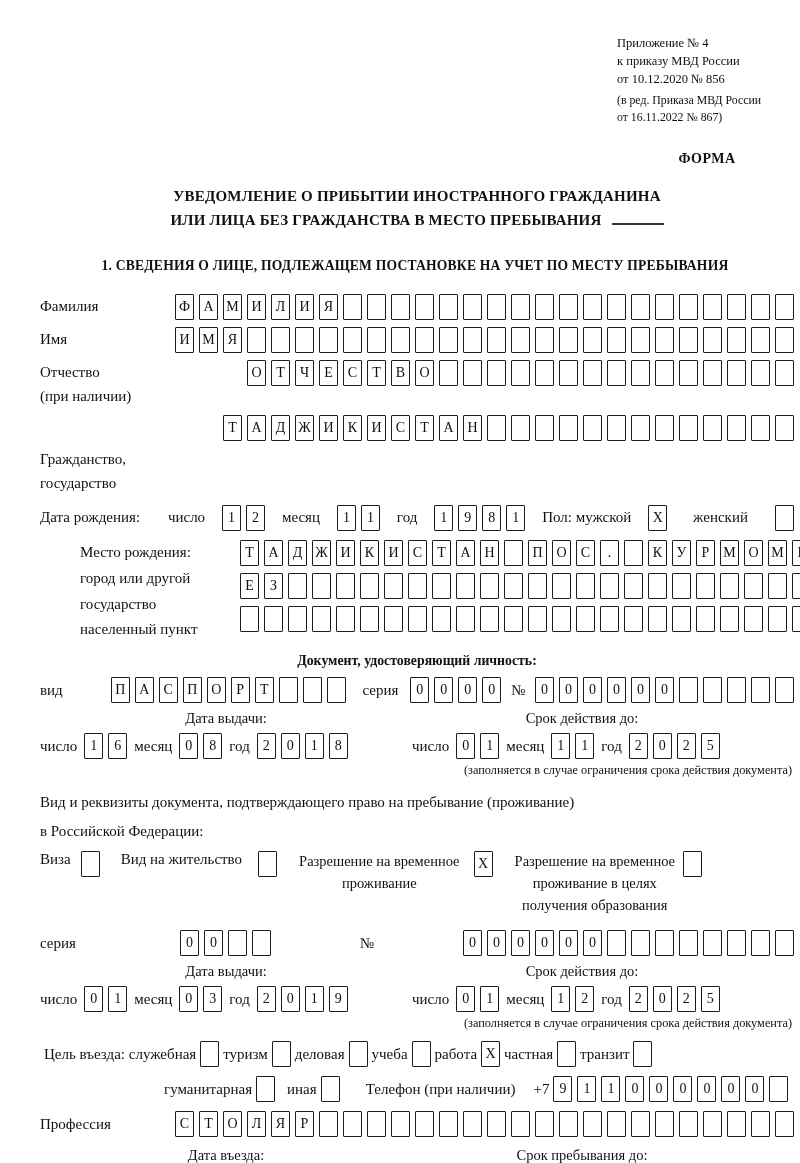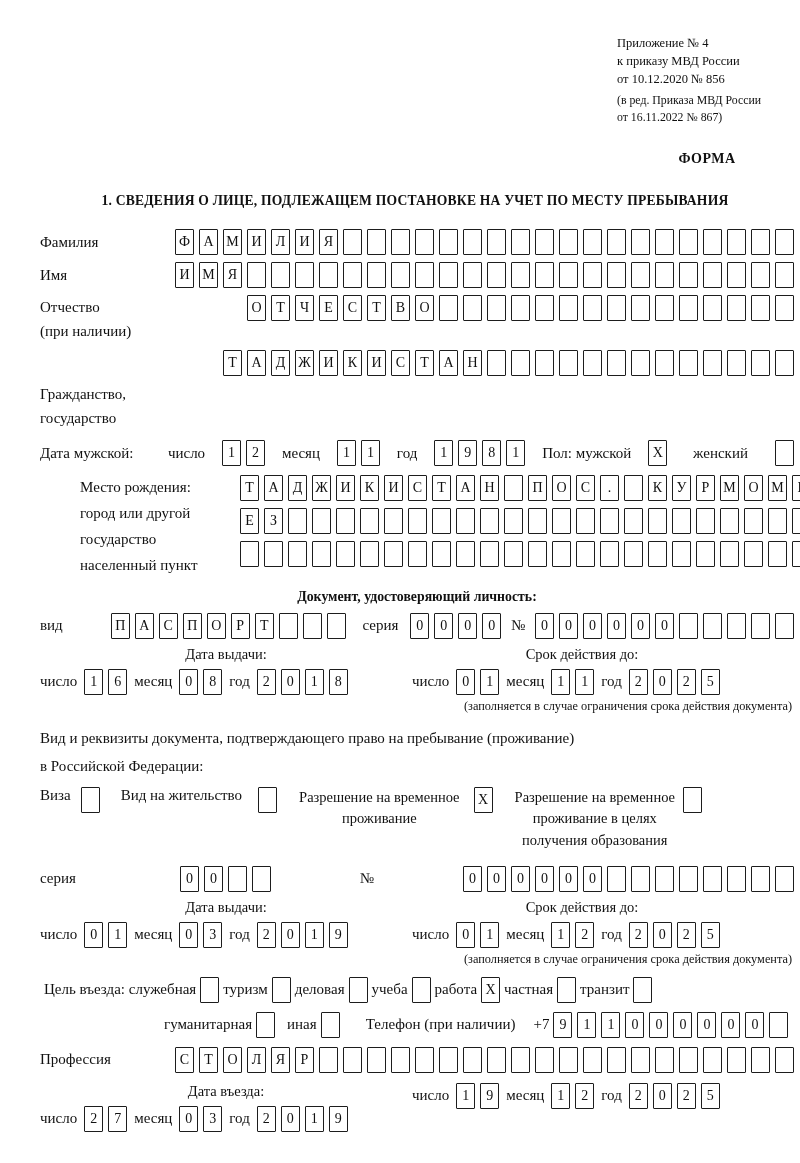--- a/index.html
+++ b/index.html
@@ -62,20 +62,24 @@
     <div>к приказу МВД России</div>
     <div>от 10.12.2020 № 856</div>
     <div class="ed">
       <div>(в ред. Приказа МВД России</div>
       <div>от 16.11.2022 № 867)</div>
     </div>
   </div>
 
   <div class="forma">ФОРМА</div>
 
+  <div class="title">
+    <div>УВЕДОМЛЕНИЕ О ПРИБЫТИИ ИНОСТРАННОГО ГРАЖДАНИНА</div>
+    <div><span>ИЛИ ЛИЦА БЕЗ ГРАЖДАНСТВА В МЕСТО ПРЕБЫВАНИЯ</span><span class="uline"></span></div>
+  </div>
 
   <div class="sect">1. СВЕДЕНИЯ О ЛИЦЕ, ПОДЛЕЖАЩЕМ ПОСТАНОВКЕ НА УЧЕТ ПО МЕСТУ ПРЕБЫВАНИЯ</div>
 
   <div class="row">
     <span class="lbl w88">Фамилия</span>
     <span class="cells">
         <span class="cell">Ф</span>
         <span class="cell">А</span>
         <span class="cell">М</span>
         <span class="cell">И</span>
@@ -195,21 +199,21 @@
         <span class="cell"></span>
         <span class="cell"></span>
         <span class="cell"></span>
         <span class="cell"></span>
         <span class="cell"></span>
         <span class="cell"></span>
       </span>
   </div>
 
   <div class="row mt10">
-    <span class="lbl" style="width:118px">Дата мужской:</span>
+    <span class="lbl" style="width:118px">Дата рождения:</span>
     <span class="dlbl first">число</span>
     <span class="cells">
         <span class="cell">1</span>
         <span class="cell">2</span>
       </span>
     <span class="dlbl">месяц</span>
     <span class="cells">
         <span class="cell">1</span>
         <span class="cell">1</span>
       </span>
@@ -617,20 +621,21 @@
         <span class="dlbl">год</span>
         <span class="cells">
             <span class="cell">2</span>
             <span class="cell">0</span>
             <span class="cell">1</span>
             <span class="cell">9</span>
           </span>
       </div>
     </div>
     <div class="dcol right">
+      <div class="dhead">Срок пребывания до:</div>
       <div class="drow">
         <span class="dlbl first">число</span>
         <span class="cells">
             <span class="cell">1</span>
             <span class="cell">9</span>
           </span>
         <span class="dlbl">месяц</span>
         <span class="cells">
             <span class="cell">1</span>
             <span class="cell">2</span>

